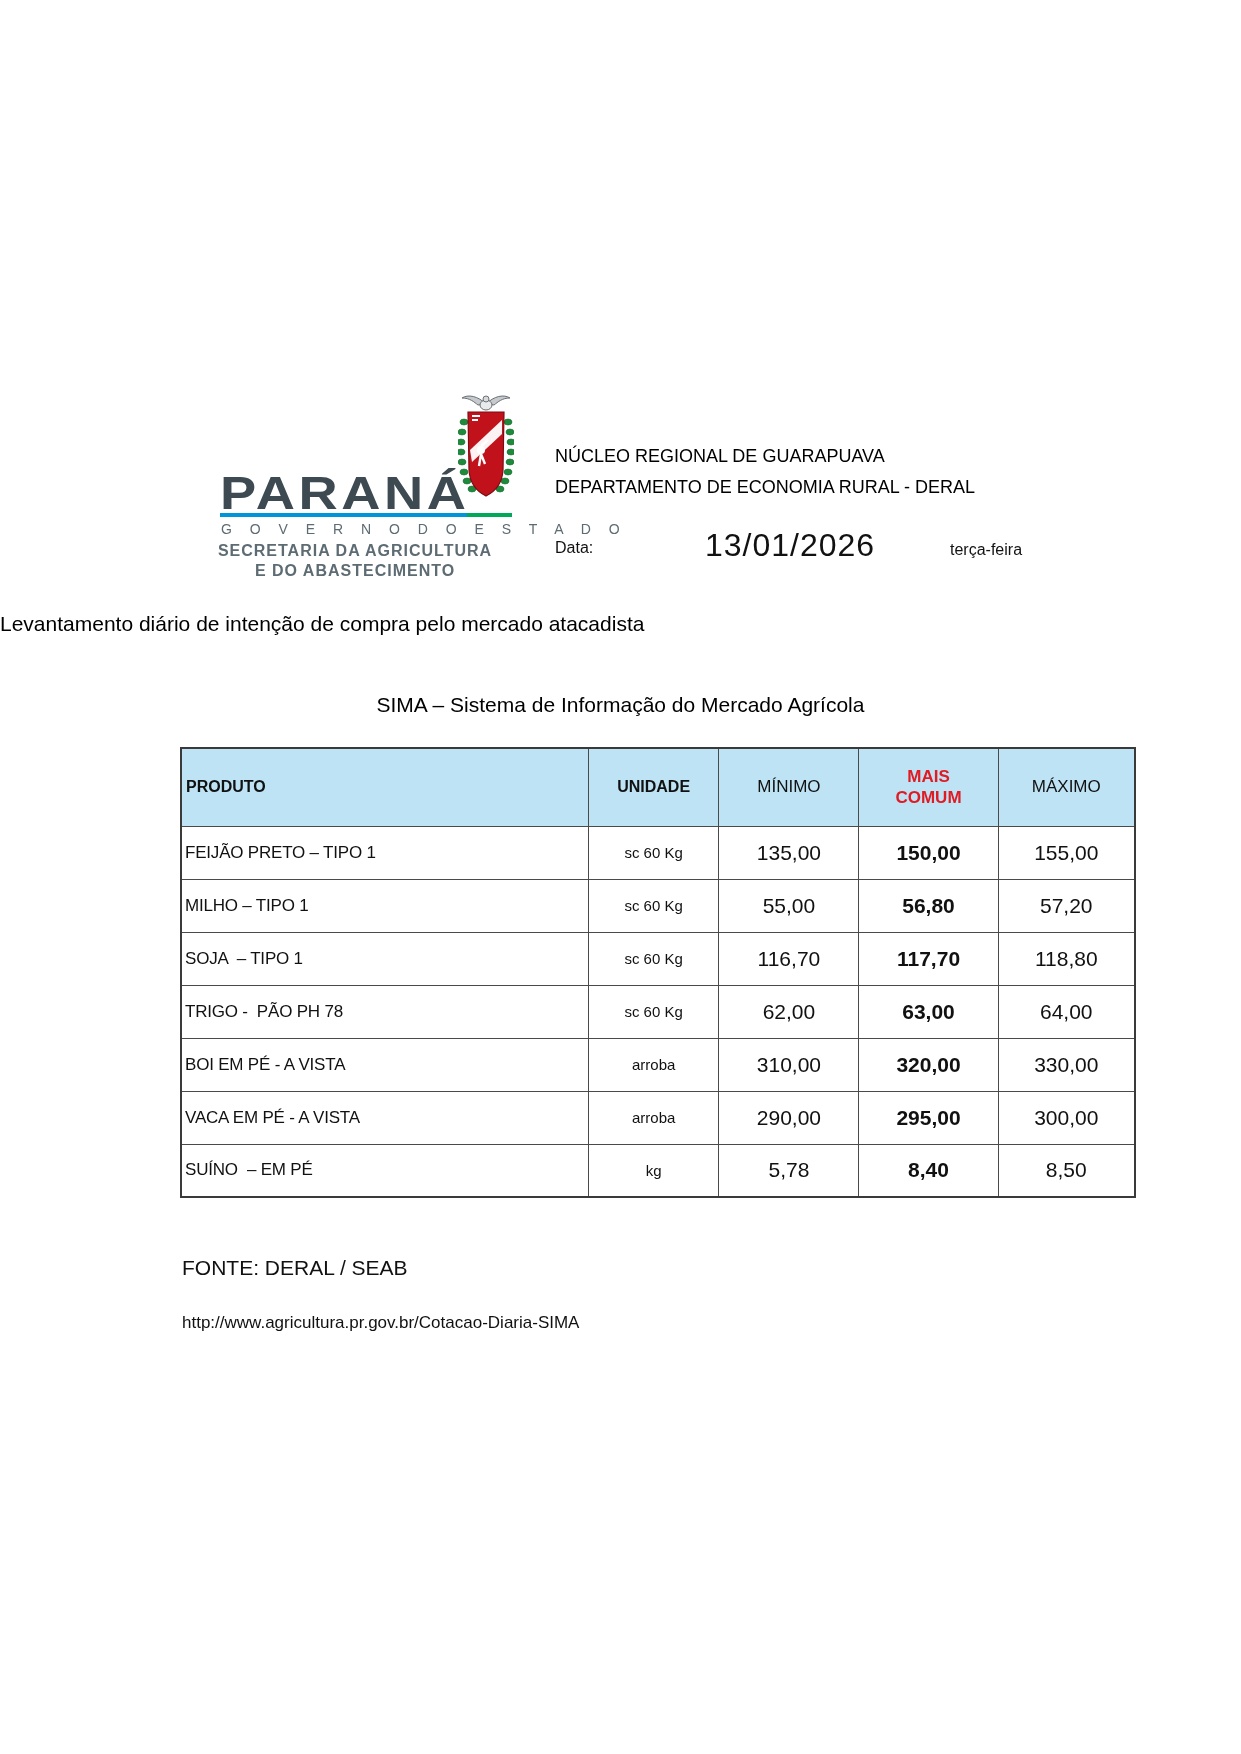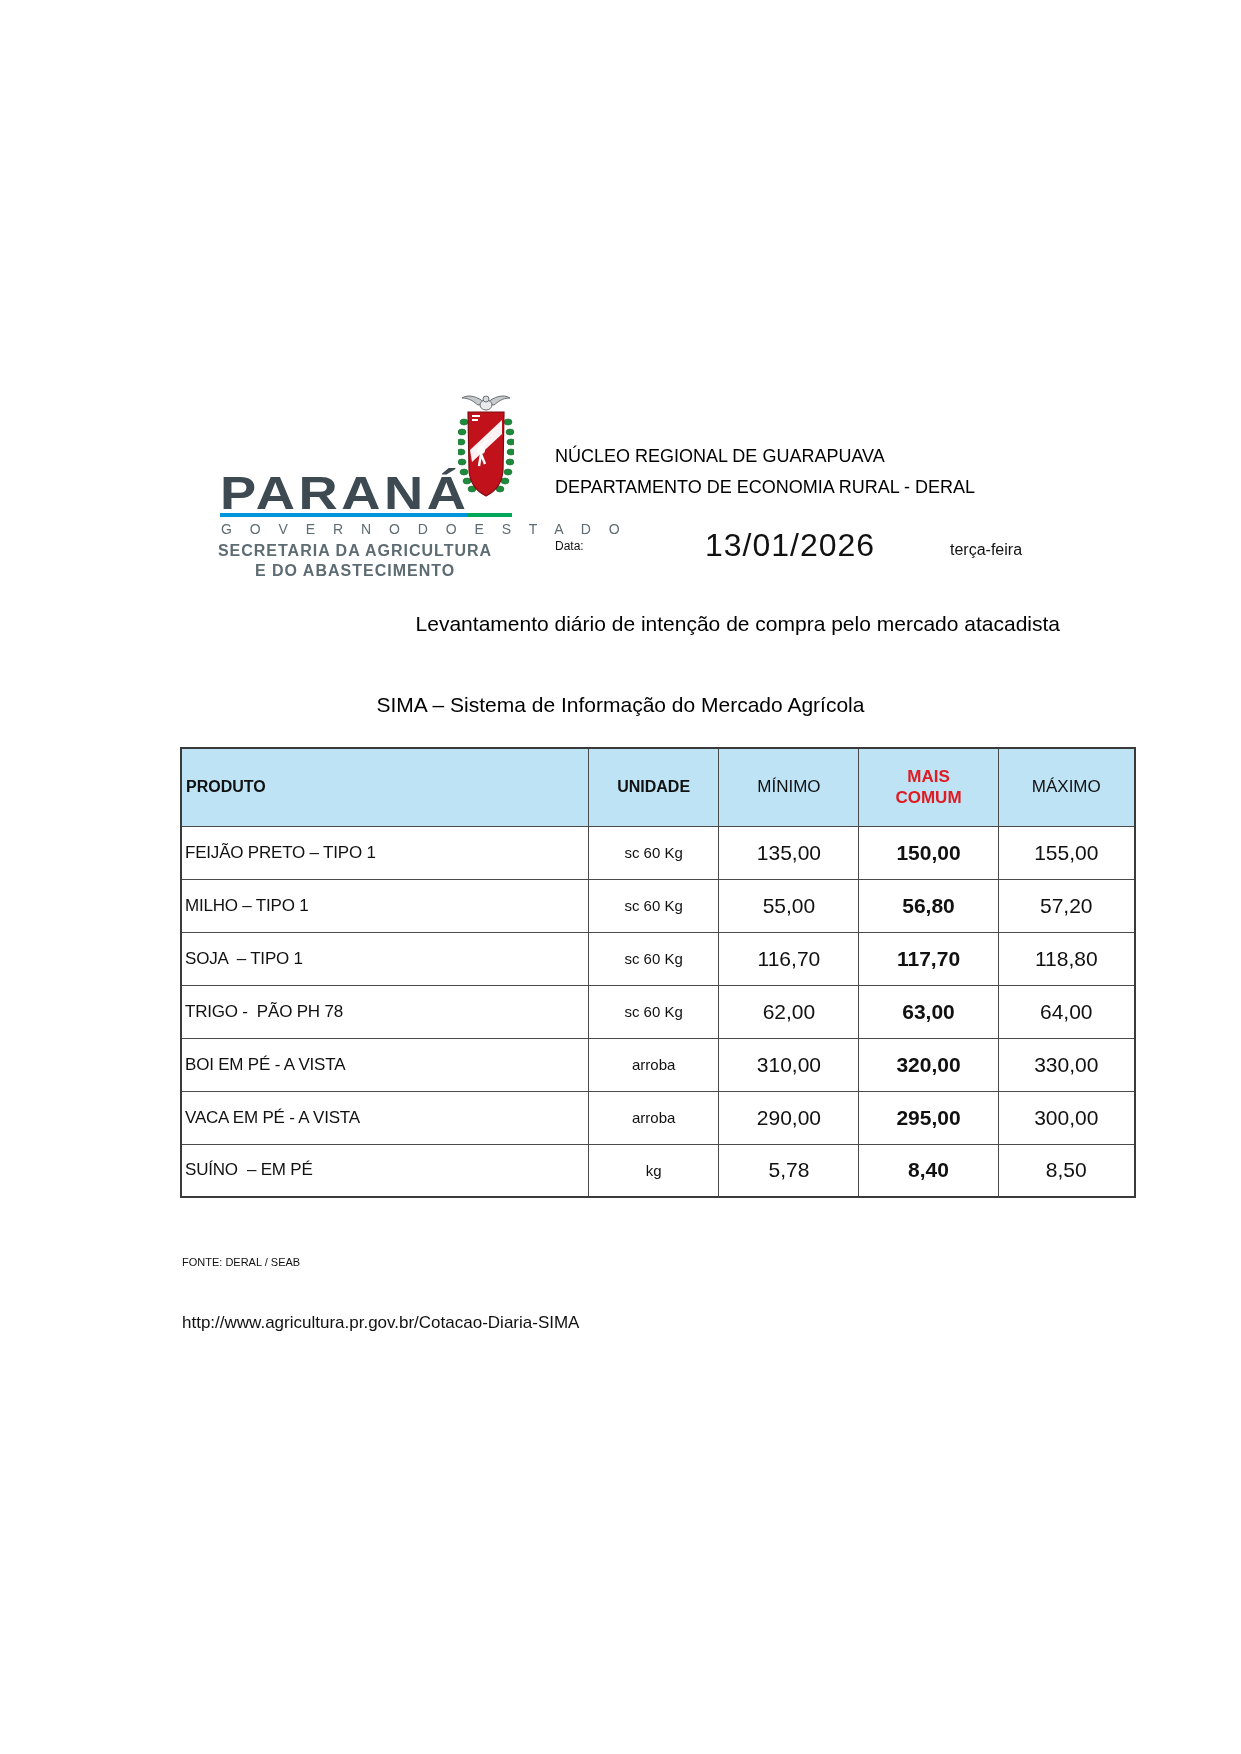--- a/index.html
+++ b/index.html
@@ -30,46 +30,46 @@
   }
   .sec-line1 { top:150px; }
   .sec-line2 { top:170px; }
   .crest { position:absolute; left:258px; top:-2px; width:56px; height:118px; }
 
   
   .dept-block { position:absolute; left:555px; top:446px; }
   .dept-line { font-size:18px; color:#000; }
   .dept-line + .dept-line { margin-top:10px; }
 
-  .date-label  { position:absolute; left:555px; top:539px; font-size:12px; }
+  .date-label  { position:absolute; left:555px; top:539px; font-size:16px; }
   .date-value  { position:absolute; left:705px; top:527px; font-size:32px; letter-spacing:1px; }
   .date-weekday{ position:absolute; left:950px; top:541px; font-size:16px; }
 
   
-  .title-main { position:absolute; left:0; top:612px; width:1060px; text-align:right; font-size:21px; color:#000; }
+  .title-main { position:absolute; left:0; top:612px; width:1060px; text-align:left; font-size:21px; color:#000; }
   .title-sub  { position:absolute; left:0; top:693px; width:1241px; text-align:center; font-size:21px; color:#000; }
 
   
   .price-table-wrap { position:absolute; left:180px; top:747px; width:956px; }
   table.price-table { width:100%; border-collapse:collapse; table-layout:fixed; border:2px solid #3a3a3a; }
   .price-table th, .price-table td { border:1px solid #4a4a4a; vertical-align:middle; }
   .price-table thead th { height:78px; background:#bde3f5; }
   .th-produto { text-align:left; padding-left:4px; font-size:16px; font-weight:bold; }
   .th-unidade { text-align:center; font-size:16px; font-weight:bold; }
   .th-minimo, .th-maximo { text-align:center; font-size:17px; font-weight:normal; }
   .th-maiscomum { text-align:center; font-size:17px; font-weight:bold; color:#e01b22; }
   .th-maiscomum span { display:inline-block; max-width:74px; line-height:1.25; }
   .price-table tbody td { height:53px; }
   .td-produto { font-size:17px; text-align:left; padding-left:3px; white-space:pre-wrap; letter-spacing:-0.2px; }
   .td-unidade { font-size:15px; text-align:center; }
   .td-minimo, .td-maximo { font-size:21px; text-align:center; }
   .td-maiscomum { font-size:21px; text-align:center; font-weight:bold; }
 
   
-  .fonte { position:absolute; left:182px; top:1256px; font-size:11px; }
+  .fonte { position:absolute; left:182px; top:1256px; font-size:21px; }
   .url   { position:absolute; left:182px; top:1313px; font-size:17px; }
 </style>
 </head>
 <body>
 
 <div class="page">
 
   <div class="logo-block">
     <svg class="crest" viewBox="0 0 56 118" xmlns="http://www.w3.org/2000/svg">
 

